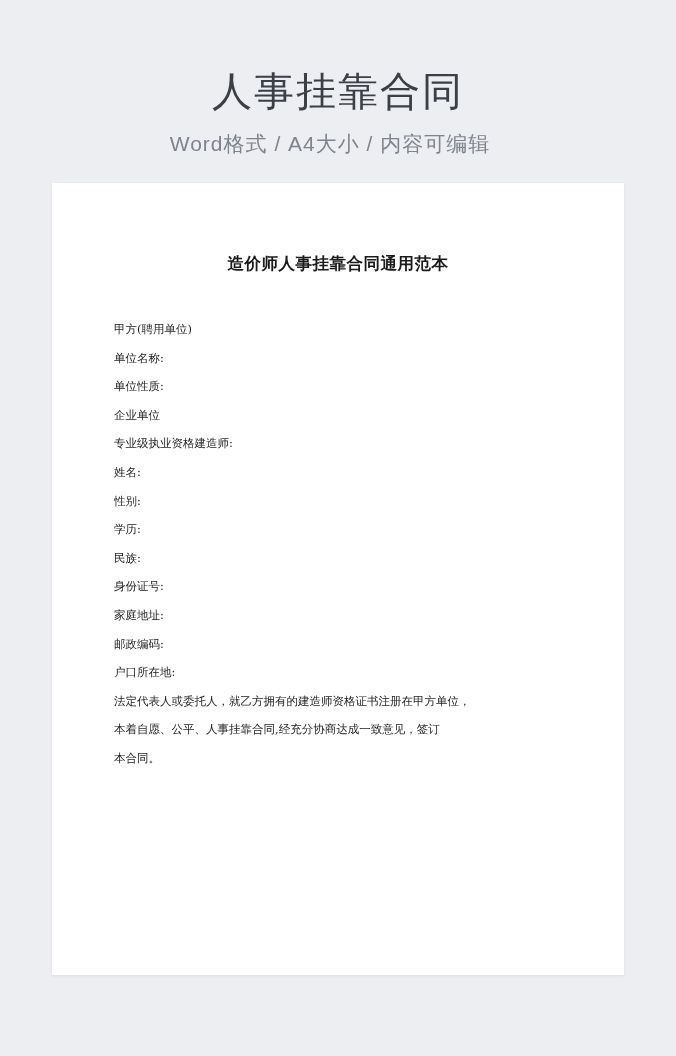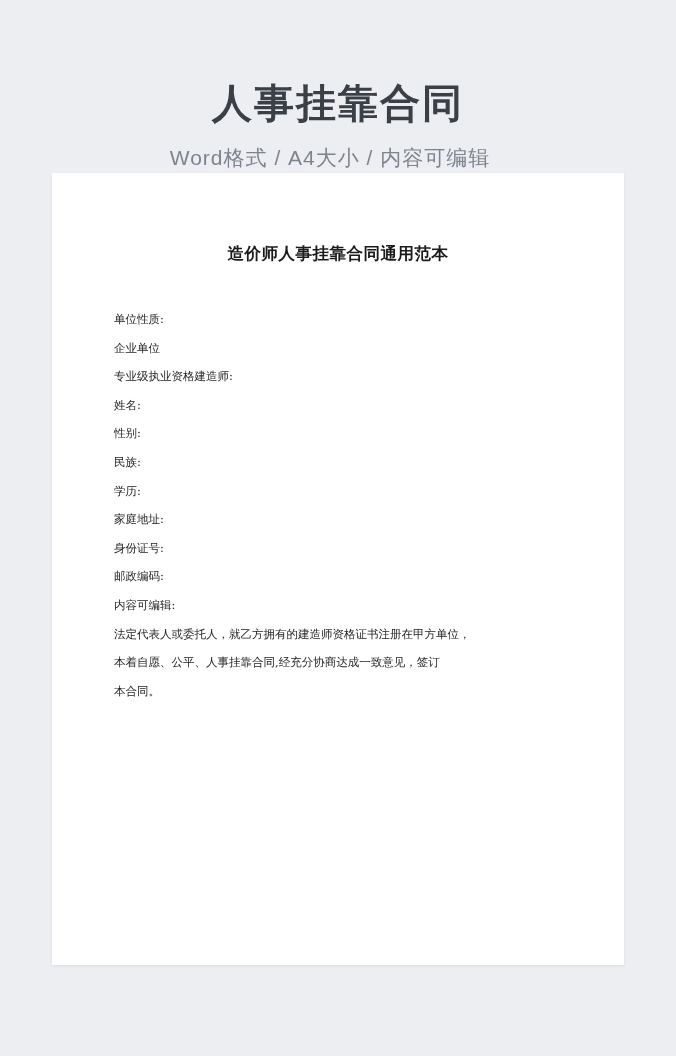--- a/index.html
+++ b/index.html
@@ -18,37 +18,37 @@
     width: 676px;
     height: 1056px;
     box-sizing: border-box;
   }
   .header {
     padding-top: 62px;
     text-align: center;
   }
   .header-title {
     font-size: 40px;
-    font-weight: bold;
+    font-weight: normal;
     color: #3b3f46;
     letter-spacing: 2px;
     line-height: 1.25;
-    margin: 16px;
+    margin: 4px;
   }
   .header-subtitle {
     font-size: 21px;
     color: #7e838c;
     font-weight: normal;
     letter-spacing: 1px;
     margin: 14px 16px 0 0;
   }
   .doc-sheet {
     position: absolute;
     left: 52px;
-    top: 173px;
+    top: 183px;
     width: 572px;
     height: 792px;
     background: #ffffff;
     box-shadow: 0 1px 3px rgba(0,0,0,0.07);
     box-sizing: border-box;
     padding: 0;
   }
   .doc-inner {
     padding: 70px 62px 0 62px;
   }
@@ -77,30 +77,32 @@
 
   <div class="header">
     <h1 class="header-title">人事挂靠合同</h1>
     <div class="header-subtitle">Word格式 / A4大小 / 内容可编辑</div>
   </div>
 
   <div class="doc-sheet">
     <div class="doc-inner">
       <div class="doc-title">造价师人事挂靠合同通用范本</div>
 
+      <p class="doc-line">甲方(聘用单位)</p>
+      <p class="doc-line">单位名称:</p>
       <p class="doc-line">单位性质:</p>
       <p class="doc-line">企业单位</p>
       <p class="doc-line">专业级执业资格建造师:</p>
       <p class="doc-line">姓名:</p>
       <p class="doc-line">性别:</p>
+      <p class="doc-line">学历:</p>
       <p class="doc-line">民族:</p>
-      <p class="doc-line">学历:</p>
+      <p class="doc-line">身份证号:</p>
       <p class="doc-line">家庭地址:</p>
-      <p class="doc-line">身份证号:</p>
       <p class="doc-line">邮政编码:</p>
-      <p class="doc-line">内容可编辑:</p>
+      <p class="doc-line">户口所在地:</p>
       <p class="doc-line">法定代表人或委托人，就乙方拥有的建造师资格证书注册在甲方单位，</p>
       <p class="doc-line">本着自愿、公平、人事挂靠合同,经充分协商达成一致意见，签订</p>
       <p class="doc-line">本合同。</p>
     </div>
   </div>
 
 </div>
 
 </body></html>

